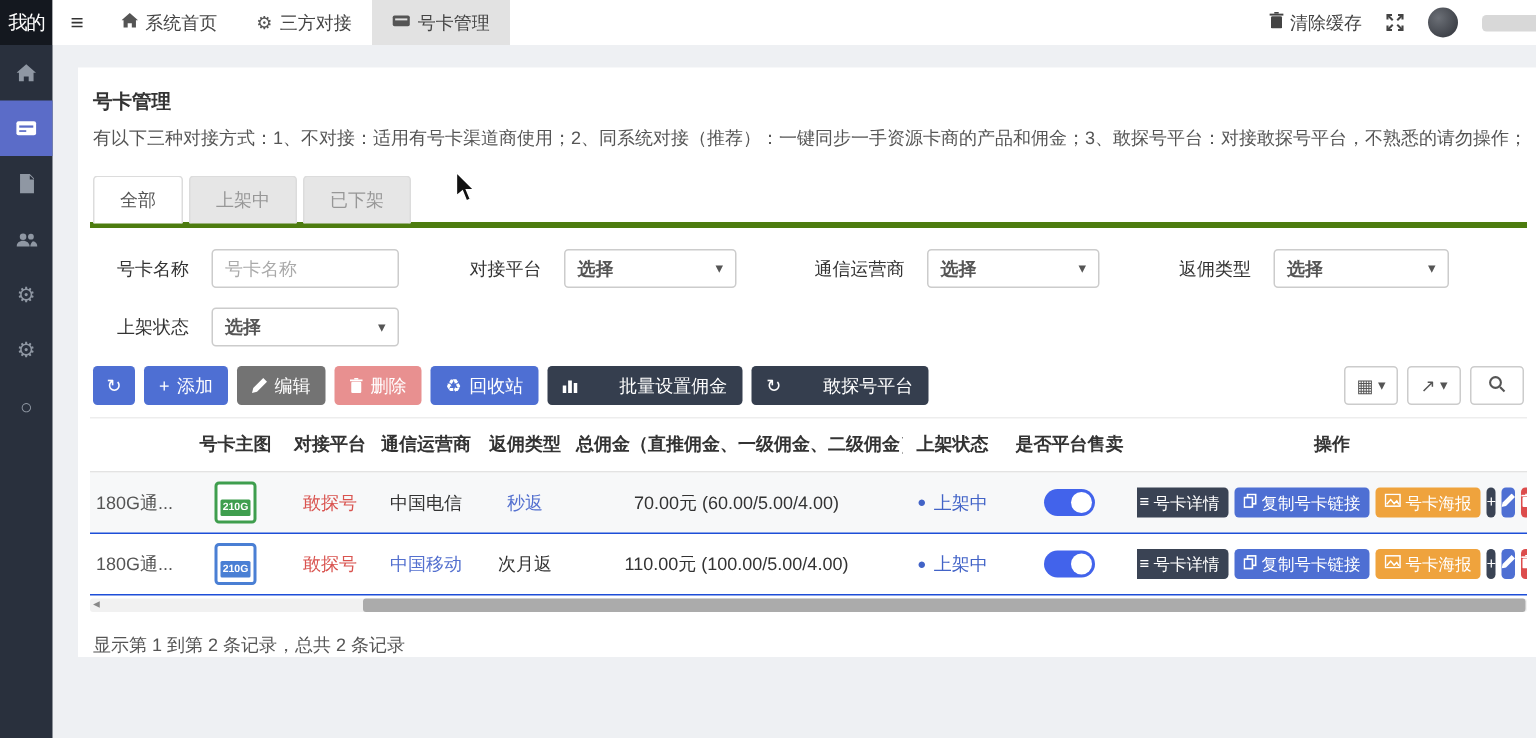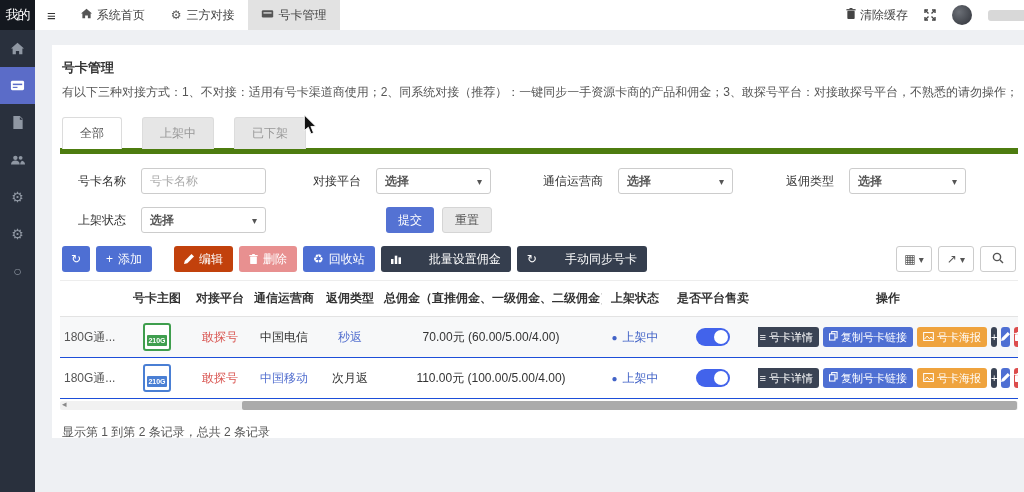--- a/index.html
+++ b/index.html
@@ -27,21 +27,21 @@
   .avatar { width:20px; height:20px; border-radius:50%; background:radial-gradient(circle at 35% 35%, #6b6f76, #2e3138); cursor:pointer; }
   .name-blur { width:40px; height:11px; border-radius:3px; background:#d8d8d8; }
 
   
   .content { flex:1; padding:15px 14px 0 17px; }
   .card { background:#fff; height:393px; padding:12px 8px 0; position:relative; }
   .pg-title { font-size:13px; font-weight:bold; color:#333; margin:2px 0 7px 2px; }
   .pg-desc { font-size:12px; color:#555; margin-left:2px; white-space:nowrap; }
 
   
-  .tabs { margin-top:15px; display:flex; gap:20px; padding-left:2px; border-bottom:6px solid #4d7c0f; }
+  .tabs { margin-top:15px; display:flex; gap:4px; padding-left:2px; border-bottom:4px solid #4d7c0f; }
   .tab { padding:7px 17px; font-size:12px; background:#e6e6e6; color:#979797; border:1px solid #dcdcdc; border-bottom:none; border-radius:3px 3px 0 0; cursor:pointer; position:relative; top:1px; }
   .tab.active { background:#fff; color:#555; }
 
   
   .filters { padding:14px 2px 0; font-size:12px; color:#333; }
   .f-row { display:flex; align-items:flex-end; margin-bottom:13px; }
   .f-group { display:flex; align-items:center; }
   .f-label { margin-right:15px; color:#333; }
   .f-input { width:125px; height:26px; border:1px solid #ccc; border-radius:3px; padding:0 8px; font-size:12px; color:#333; font-family:inherit; }
   .f-input::placeholder { color:#aaa; }
@@ -49,21 +49,21 @@
   .caret { font-size:10px; color:#555; margin-left:8px; }
   .ml1{margin-left:16px;} .ml2{margin-left:47px;} .ml3{margin-left:52px;} .ml4{margin-left:53px;}
   .f-btns { margin-left:120px; display:flex; gap:8px; }
   .btn-submit { background:#5472d3; color:#fff; border:none; border-radius:3px; height:26px; padding:0 12px; font-size:12px; cursor:pointer; font-family:inherit; }
   .btn-reset { background:#e9e9e9; color:#555; border:1px solid #d5d5d5; border-radius:3px; height:26px; padding:0 12px; font-size:12px; cursor:pointer; font-family:inherit; }
 
   
   .toolbar { display:flex; align-items:center; margin:8px 2px 8px; }
   .tbtn { height:26px; display:flex; align-items:center; gap:5px; padding:0 10px; margin-right:6px; border:none; border-radius:3px; color:#fff; font-size:12px; cursor:pointer; font-family:inherit; }
   .tbtn svg { display:block; }
-  .c-blue { background:#4e6fd3; } .c-blue-mut { background:#c2410c;margin-left:16px; } .c-red-mut { background:#e89090; }
+  .c-blue { background:#4e6fd3; } .c-blue-mut { background:#737373; } .c-red-mut { background:#e89090; }
   .c-dark { background:#353e4e;gap:28px; }
   .tb-icons { margin-left:auto; display:flex; gap:6px; }
   .icon-btn { min-width:36px; height:26px; border:1px solid #ccc; background:#fff; border-radius:3px; color:#555; display:flex; align-items:center; justify-content:center; font-size:12px; gap:3px; cursor:pointer; font-family:inherit; }
 
   
   table { width:100%; border-collapse:collapse; table-layout:fixed; font-size:12px; }
   thead th { font-weight:bold; color:#333; padding:9px 4px; border-top:1px solid #ededed; border-bottom:1px solid #e3e3e3; text-align:center; white-space:nowrap; overflow:hidden; }
   tbody td { padding:6px 4px; text-align:center; border-bottom:1px solid #1d4ed8; color:#333; white-space:nowrap; overflow:hidden; }
   tbody tr.odd { background:#f7f8f9; }
   td.cell-name { text-align:left; color:#555; }
@@ -230,24 +230,20 @@
             </div>
           </div>
           <div class="f-row">
             <div class="f-group ml1">
               <span class="f-label">上架状态</span>
               <div class="f-select" style="width:125px">
                 <span>选择</span>
                 <span class="caret">▾</span>
               </div>
             </div>
-            <div class="f-btns">
-              <button class="btn-submit">提交</button>
-              <button class="btn-reset">重置</button>
-            </div>
           </div>
         </div>
 
         <div class="toolbar">
           <button class="tbtn c-blue" style="padding:0 9px">
             <span>↻</span>
           </button>
           <button class="tbtn c-blue">
             <span>+</span>
             <span>添加</span>
@@ -279,21 +275,21 @@
               <svg width="10" height="10" viewBox="0 0 12 12" fill="currentColor">
                   <rect x="0" y="6" width="3" height="6"></rect>
                   <rect x="4.5" y="2" width="3" height="10"></rect>
                   <rect x="9" y="4" width="3" height="8"></rect>
                 </svg>
             </span>
             <span>批量设置佣金</span>
           </button>
           <button class="tbtn c-dark">
             <span>↻</span>
-            <span>手动同步号卡</span>
+            <span>敢探号平台</span>
           </button>
           <div class="tb-icons">
             <div class="icon-btn">
               <span>▦</span>
               <span class="caret" style="margin-left:0">▾</span>
             </div>
             <div class="icon-btn">
               <span>↗</span>
               <span class="caret" style="margin-left:0">▾</span>
             </div>

